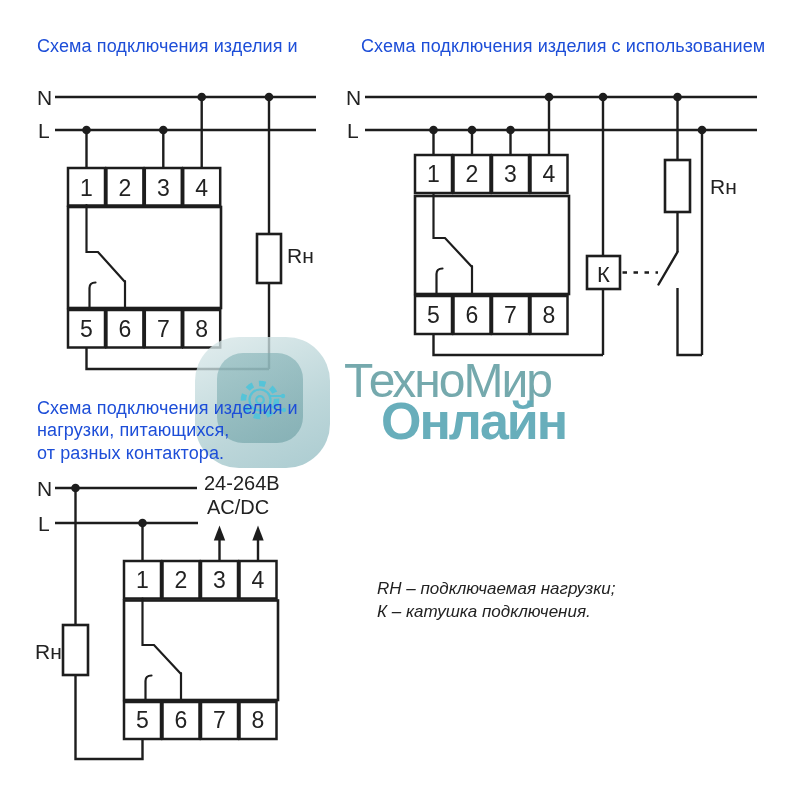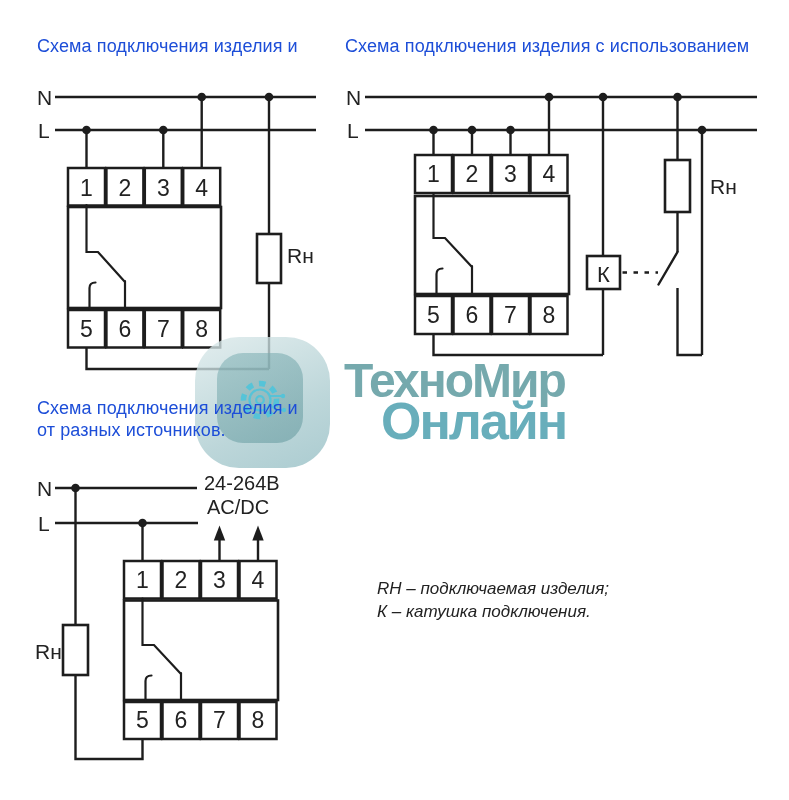--- a/index.html
+++ b/index.html
@@ -37,21 +37,21 @@
   .wm-outer{
     position:absolute;left:195px;top:337px;width:135px;height:131px;border-radius:44px;
     background:linear-gradient(155deg, rgba(219,233,234,0.78) 0%, rgba(170,203,207,0.78) 62%, rgba(150,191,197,0.80) 100%);
   }
   .wm-inner{
     position:absolute;left:217px;top:353px;width:86px;height:90px;border-radius:26px;
     background:linear-gradient(150deg, rgba(126,176,180,0.55), rgba(96,150,155,0.55));
   }
   .wm-icon{position:absolute;left:231px;top:371px;}
   .wm-t1{
-    position:absolute;left:344px;top:357px;font-size:48px;font-weight:bold;
+    position:absolute;left:344px;top:357px;font-size:48px;font-weight:normal;
     letter-spacing:-2px;color:rgba(110,164,169,0.95);line-height:1;white-space:nowrap;
   }
   .wm-t2{
     position:absolute;left:381px;top:395px;font-size:52px;font-weight:bold;
     letter-spacing:-2px;color:rgba(96,170,183,0.95);line-height:1;white-space:nowrap;
   }
 </style>
 </head>
 <body>
 
@@ -207,27 +207,28 @@
       </g>
     </svg>
     <div class="wm-t1">ТехноМир</div>
     <div class="wm-t2">Онлайн</div>
   </div>
 
   <div class="title" style="left:37px;top:35px;">
     <div>Схема подключения изделия и</div>
   </div>
 
-  <div class="title" style="left:345px;top:35px;">
+  <div class="title" style="left:361px;top:35px;">
     <div>Схема подключения изделия с использованием</div>
   </div>
 
   <div class="title" style="left:37px;top:397px;">
     <div>Схема подключения изделия и</div>
-    <div>от разных источников.</div>
+    <div>нагрузки, питающихся,</div>
+    <div>от разных контактора.</div>
   </div>
 
   <div class="legend" style="left:377px;top:577px;">
-    <div>RH – подключаемая изделия;</div>
+    <div>RH – подключаемая нагрузки;</div>
     <div>К – катушка подключения.</div>
   </div>
 
 </div>
 
 </body></html>

